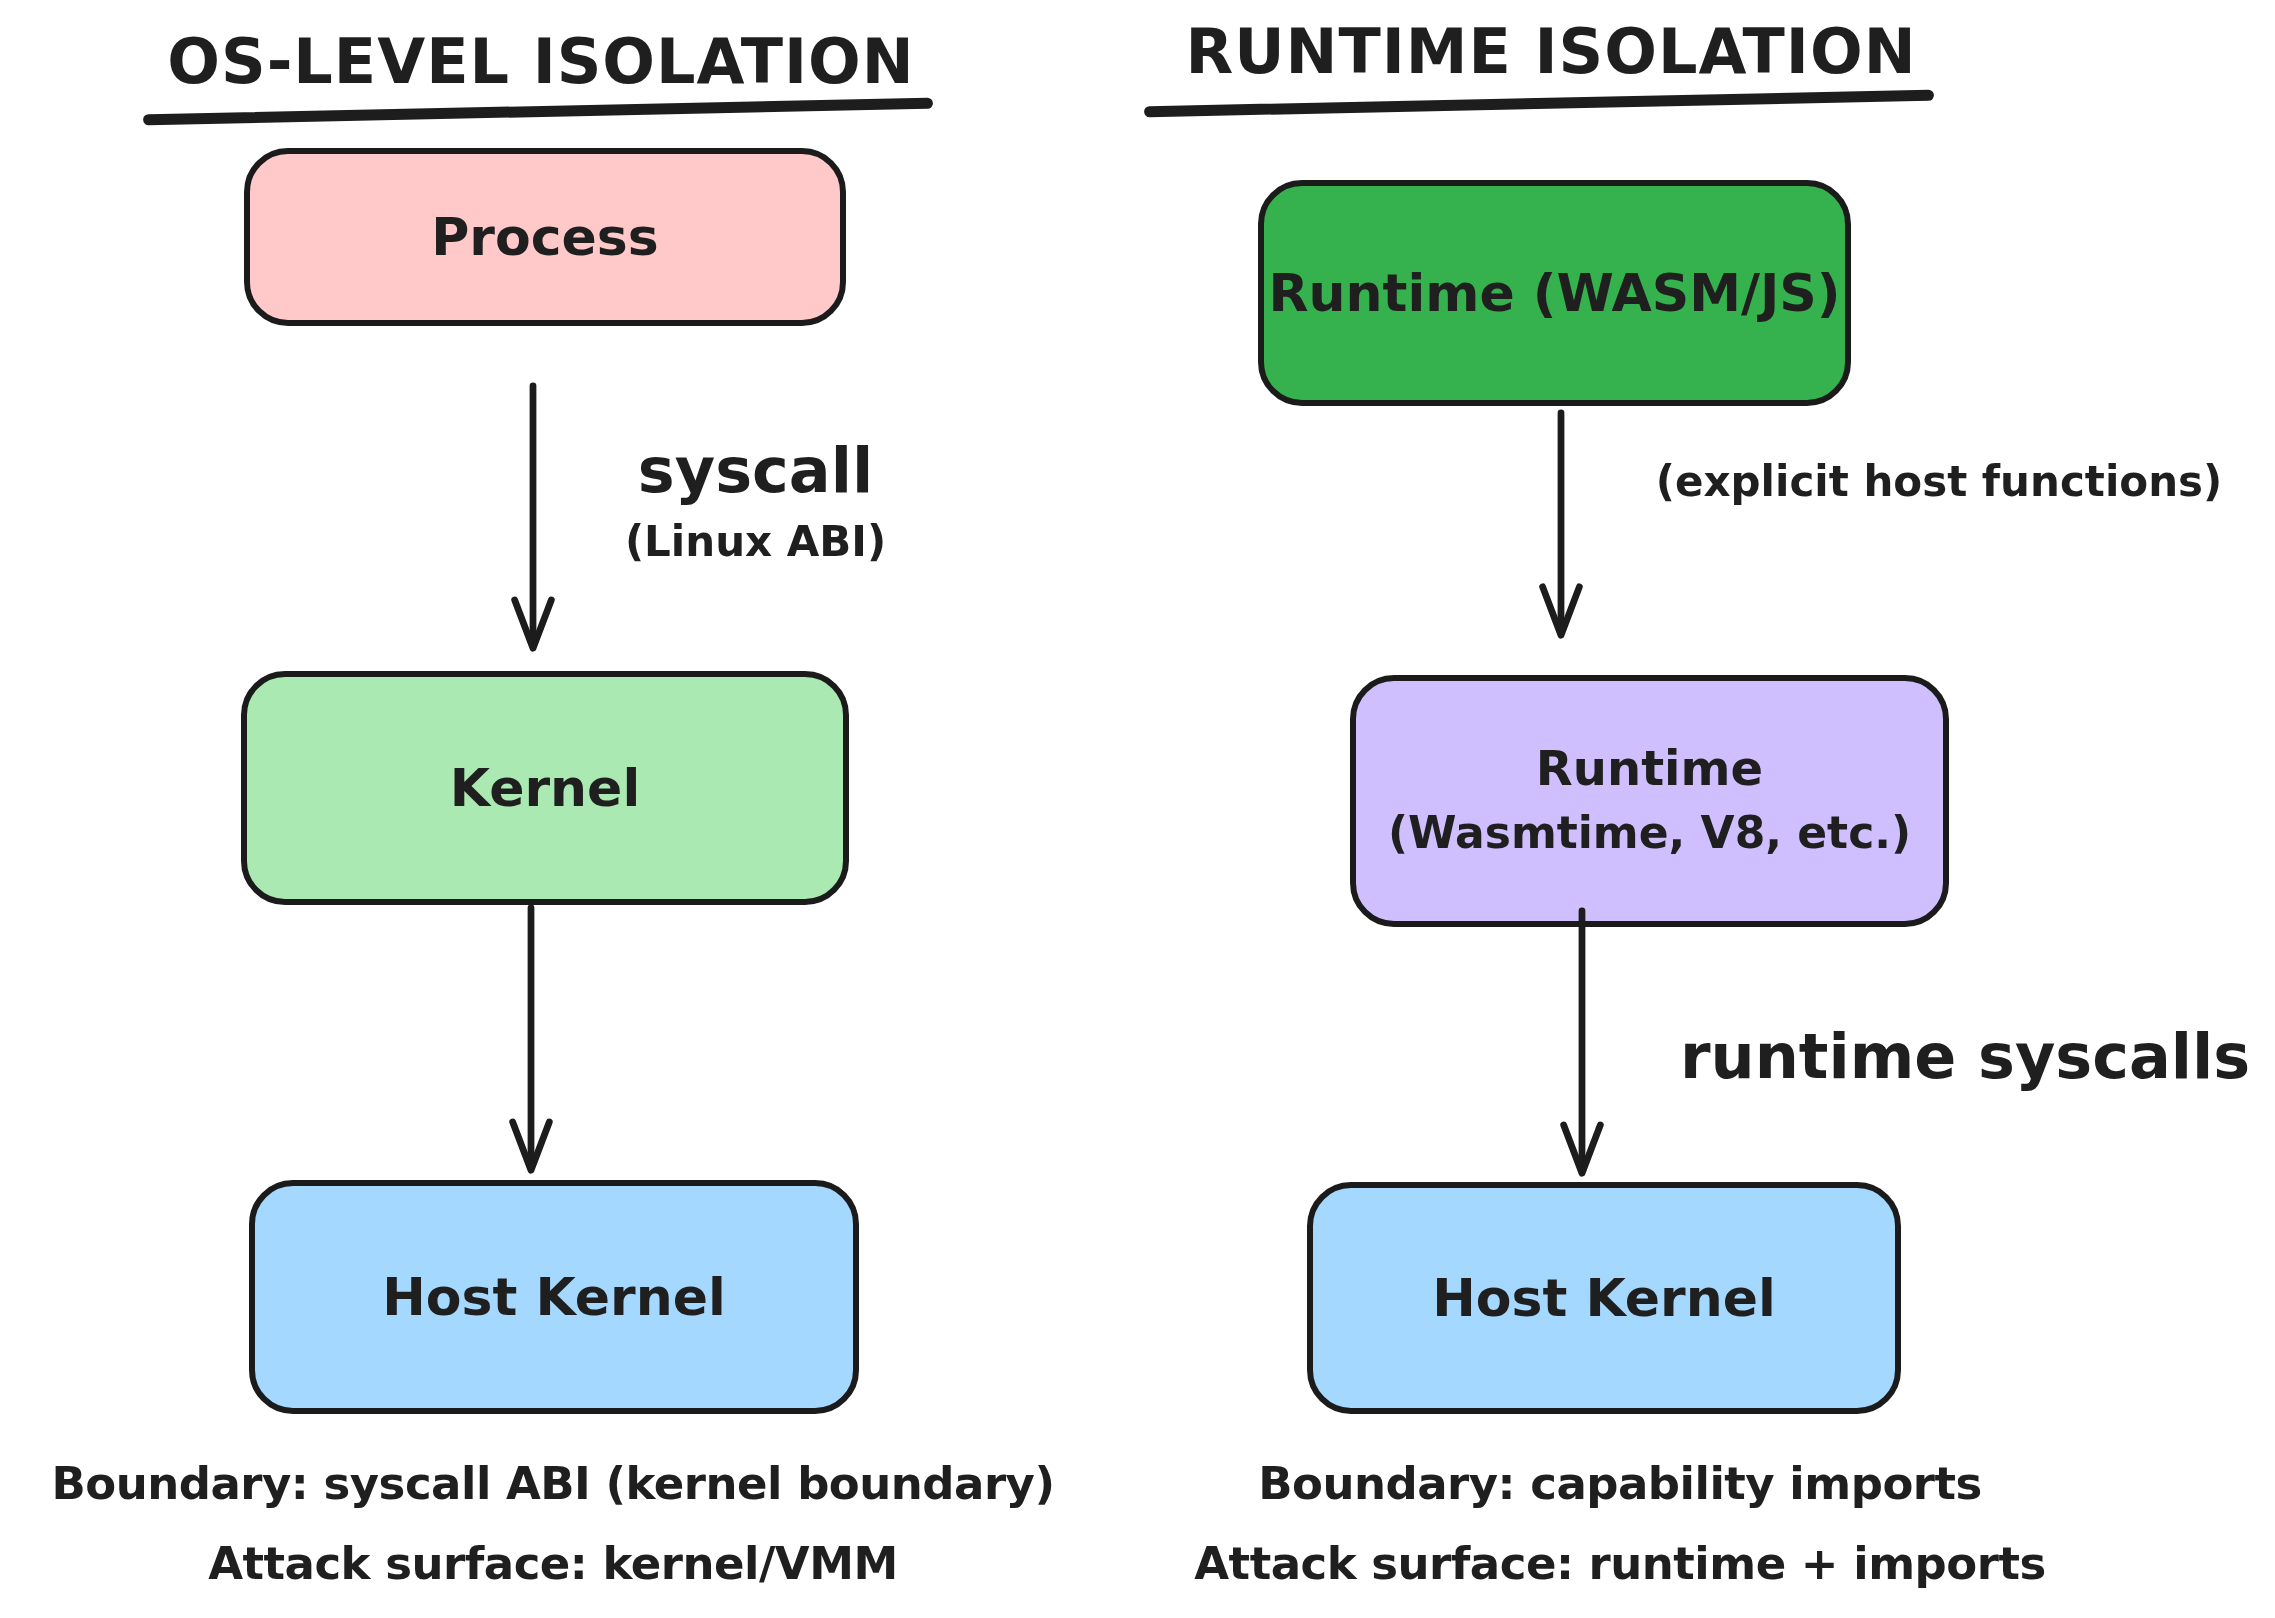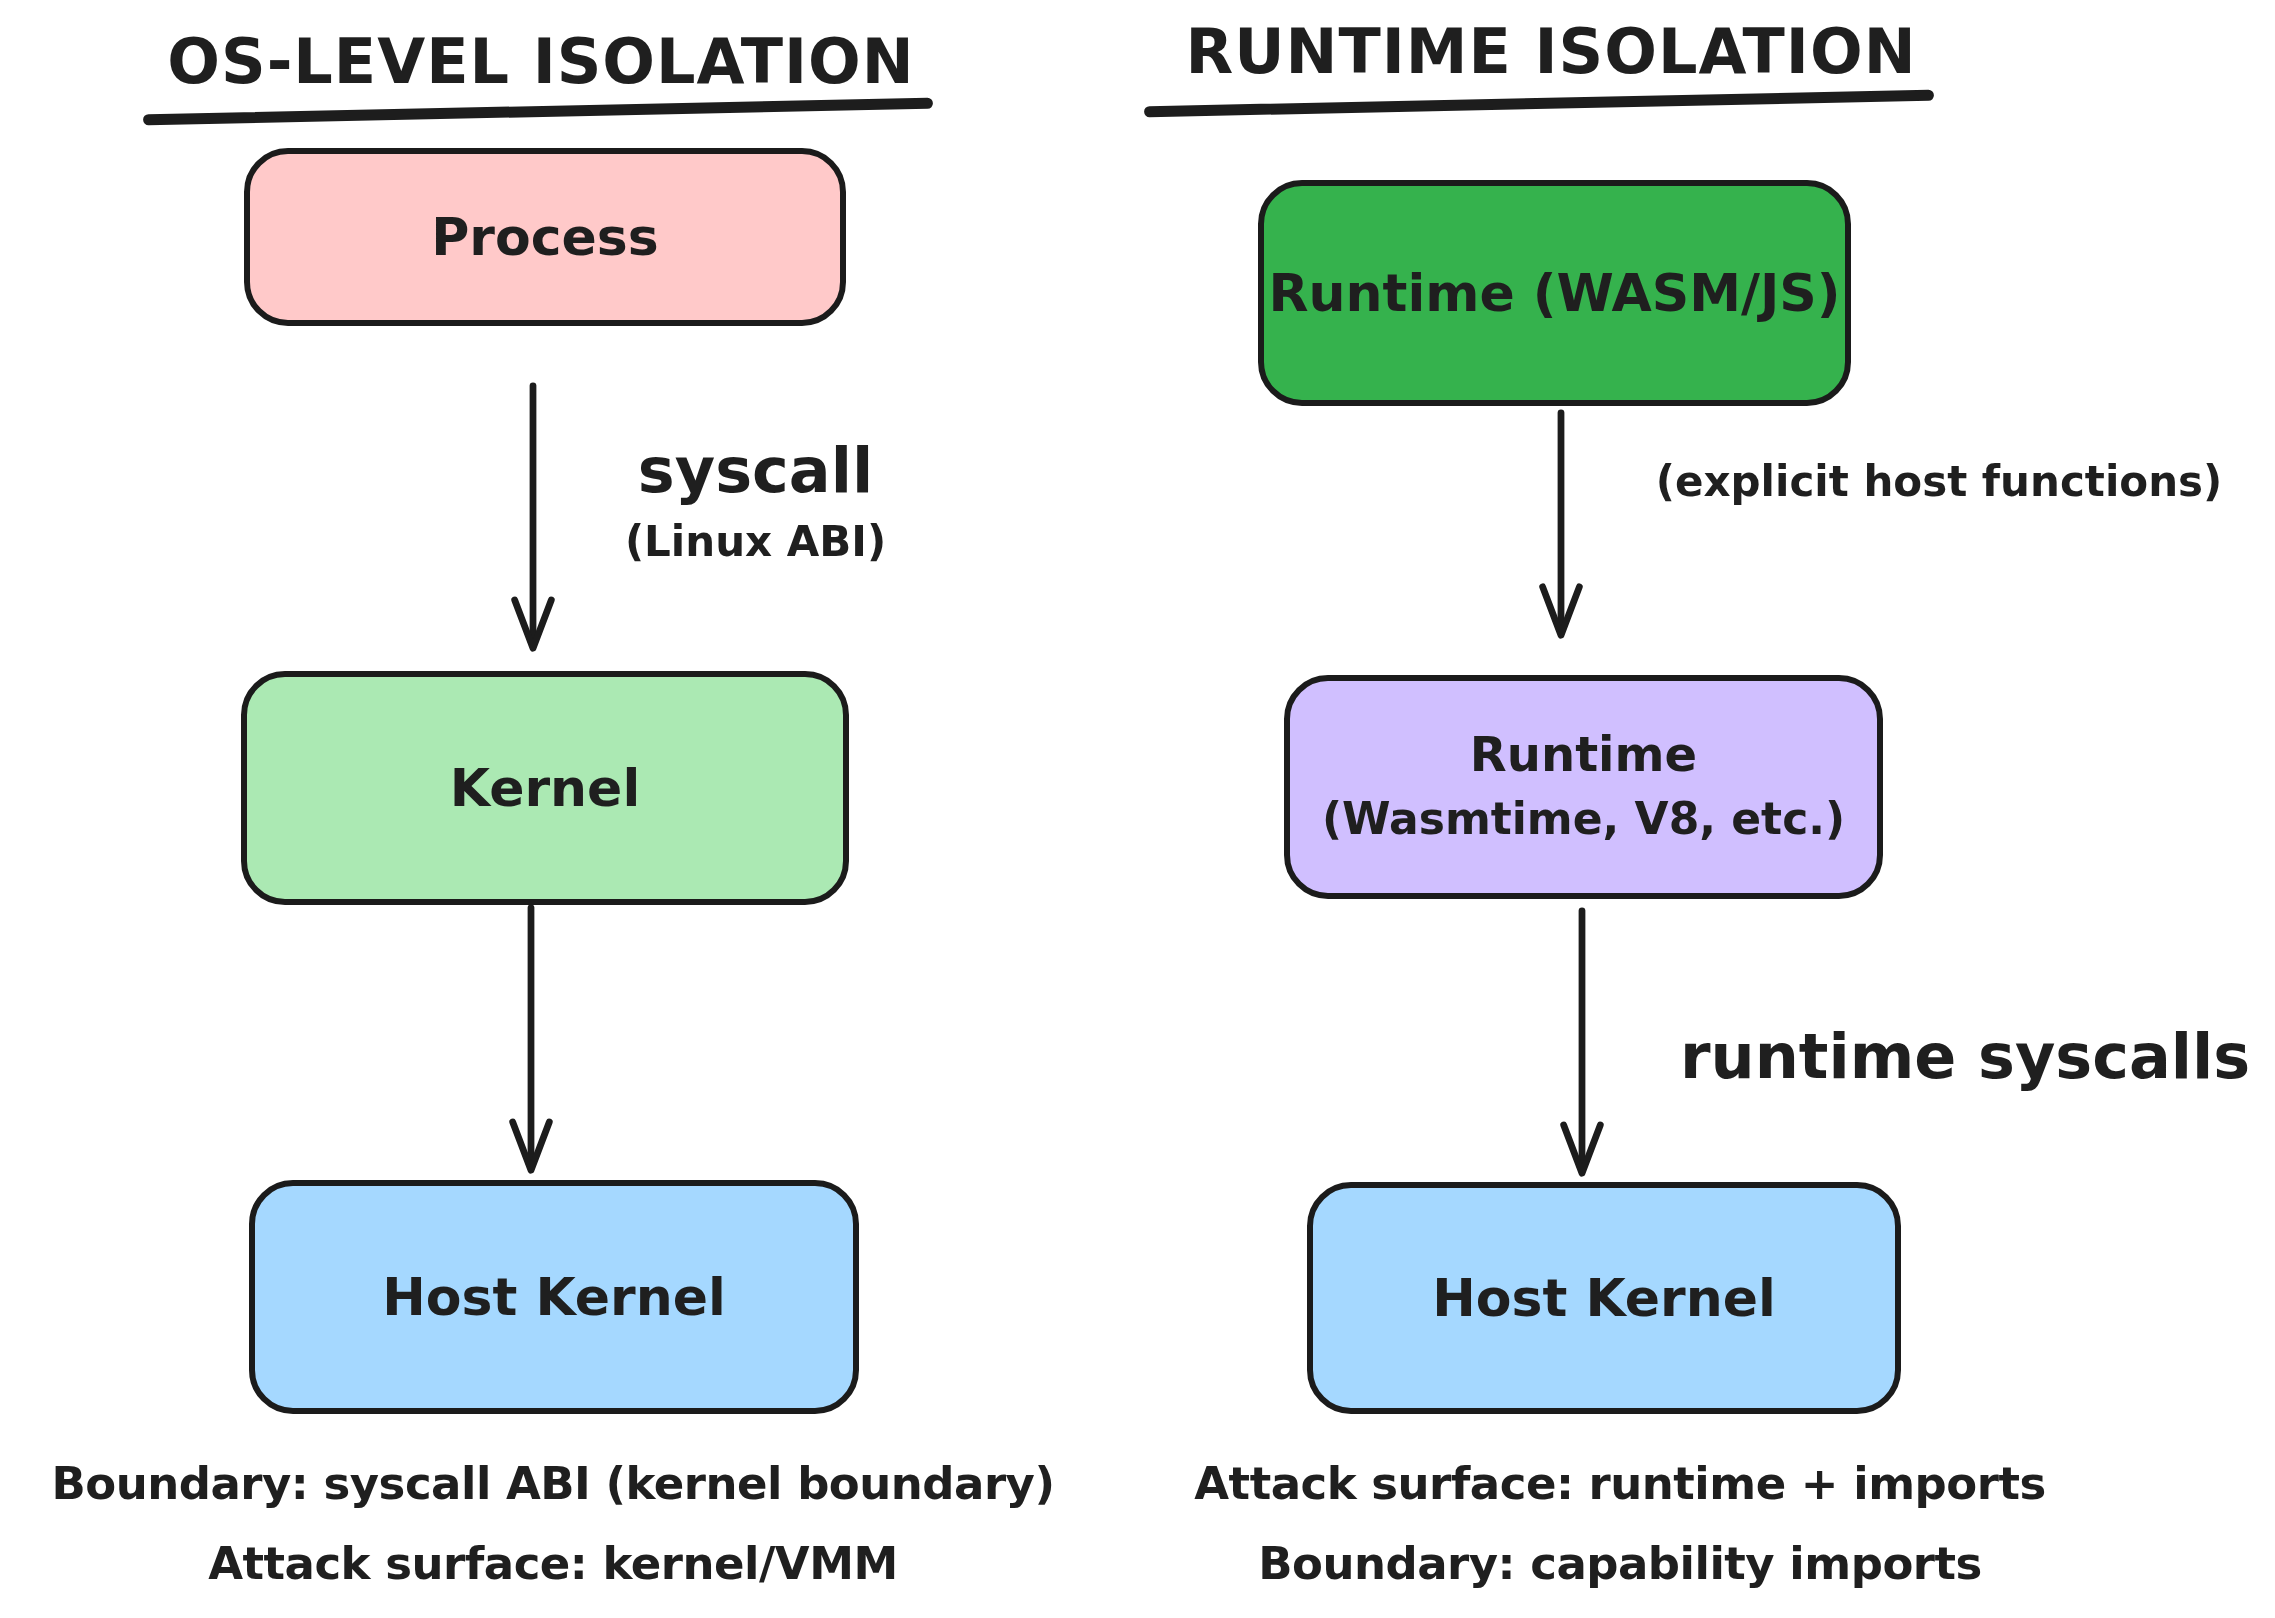--- a/index.html
+++ b/index.html
@@ -135,38 +135,38 @@
 
     <svg class="abs arrow" style="left:1532px; top:409px;" width="58" height="232" viewBox="0 0 60 240">
       <line x1="30" y1="4" x2="30" y2="230"></line>
       <path d="M 11 184 L 30 234 L 49 184"></path>
     </svg>
 
     <div class="abs edge-label" style="left:1603px; top:446px; width:672px;">
       <div class="l2">(explicit host functions)</div>
     </div>
 
-    <div class="abs node" id="node-runtime" style="left: 1284px; top: 675px; width: 599px; height: 224px; background-color: rgb(208, 191, 255);">
+    <div class="abs node" id="node-runtime" style="left: 1350px; top: 675px; width: 599px; height: 252px; background-color: rgb(208, 191, 255);">
       <div class="node-label">Runtime</div>
       <div class="node-sublabel">(Wasmtime, V8, etc.)</div>
     </div>
 
     <svg class="abs arrow" style="left:1553px; top:907px;" width="58" height="272" viewBox="0 0 60 282">
       <line x1="30" y1="4" x2="30" y2="272"></line>
       <path d="M 11 226 L 30 276 L 49 226"></path>
     </svg>
 
     <div class="abs edge-label" style="left:1680px; top:1022px; width:492px;">
       <div class="l1">runtime syscalls</div>
     </div>
 
     <div class="abs node" id="node-host-kernel-right" style="left: 1307px; top: 1182px; width: 594px; height: 232px; background-color: rgb(165, 216, 255);">
       <div class="node-label">Host Kernel</div>
     </div>
 
     <div class="abs footer" style="left:1137px; top:1444px; width:966px;">
+      <div>Boundary: capability imports</div>
       <div>Attack surface: runtime + imports</div>
-      <div>Boundary: capability imports</div>
     </div>
   </section>
 
 </div>
 
 
 </body></html>

